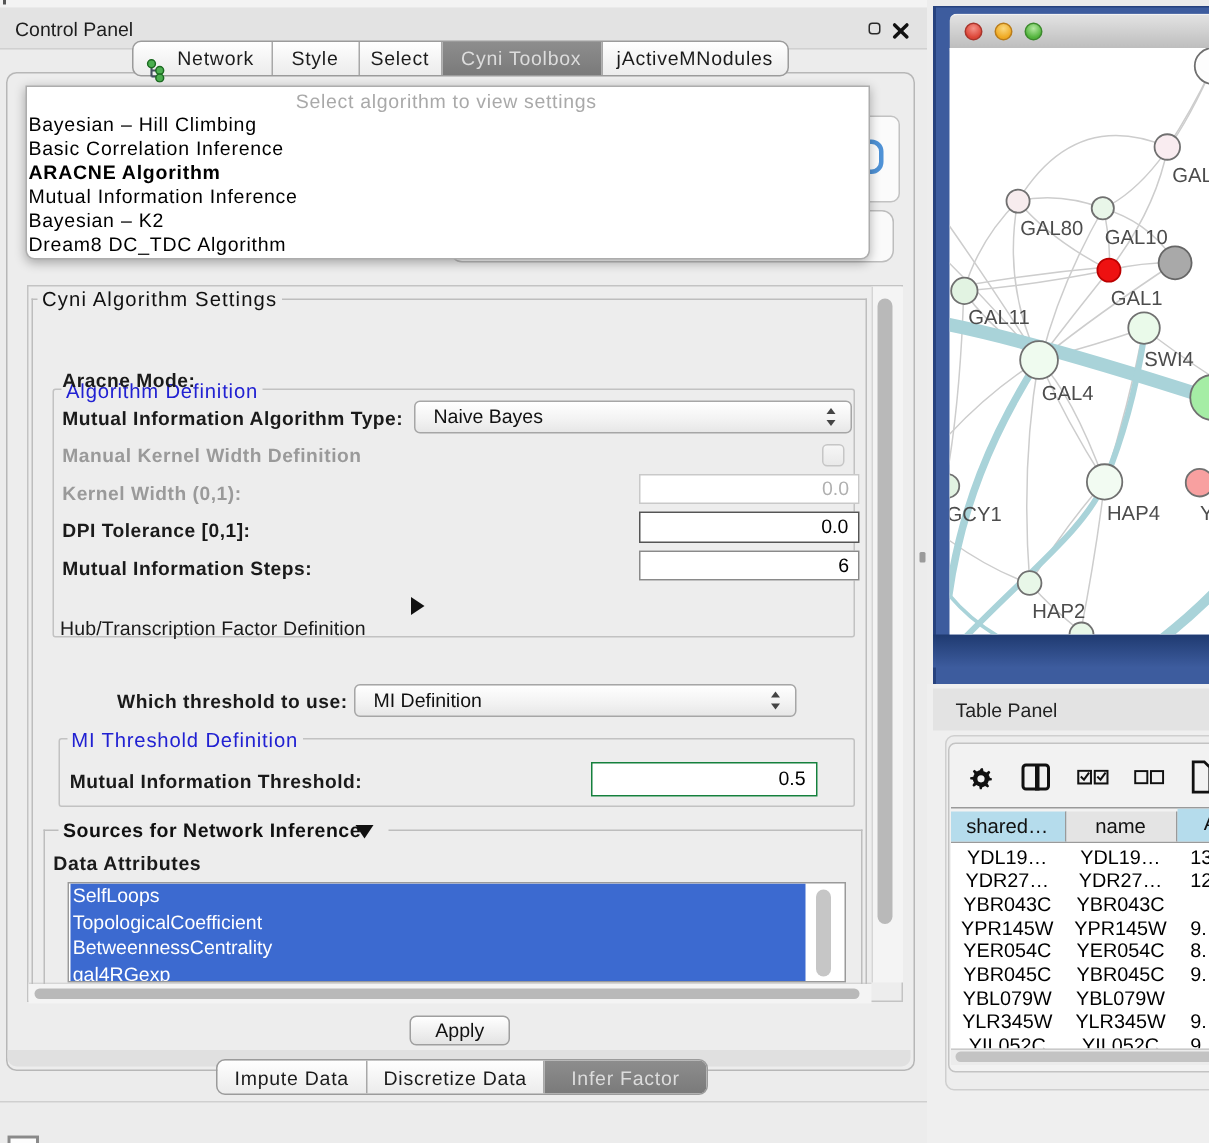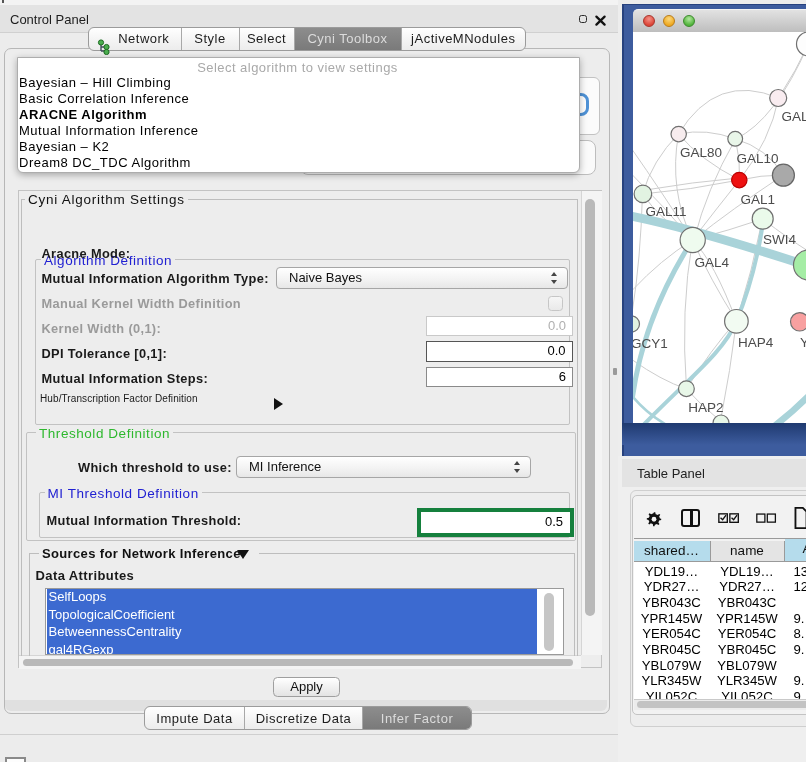--- a/index.html
+++ b/index.html
@@ -80,37 +80,34 @@
 
   <div class="lbl dis" style="left:41.5px;top:320.5px;">Kernel Width (0,1):</div>
   <div class="tfield" style="left:426px;top:316px;width:139px;height:17px;border:1px solid #c9c9c9;color:#b0b0b0;padding-right:6px;padding-top:1px;">0.0</div>
 
   <div class="lbl" style="left:41.5px;top:345.5px;">DPI Tolerance [0,1]:</div>
   <div class="tfield" style="left:425.5px;top:341px;width:139px;height:18px;border:1.5px solid #555;color:#000;padding-right:6px;padding-top:1px;">0.0</div>
 
   <div class="lbl" style="left:41.5px;top:370.5px;">Mutual Information Steps:</div>
   <div class="tfield" style="left:426px;top:366.5px;width:139px;height:17px;border:1px solid #8a8a8a;color:#000;padding-right:6px;padding-top:1px;">6</div>
 
-  <div class="abs" style="left:40px;top:393px;font-size:10px;color:#1a1a1a;letter-spacing:0.1px;">Hub/Transcription Factor Definition</div>
+  <div class="abs" style="left:40px;top:411px;font-size:13px;color:#1a1a1a;letter-spacing:0.1px;">Hub/Transcription Factor Definition</div>
   <div class="abs" style="left:274px;top:397.5px;width:0;height:0;border-top:6.5px solid transparent;border-bottom:6.5px solid transparent;border-left:9.5px solid #111;"></div>
 
-  <div class="group" style="left:26px;top:432px;width:548px;height:107px;border-color:#c2c2c2;">
-    <div class="gtitle" style="left:9px;color:#2eb82e;">Threshold Definition</div>
-  </div>
   <div class="lbl" style="left:78px;top:460px;">Which threshold to use:</div>
   <div class="combo" style="left:236px;top:455.5px;width:293px;height:20px;">
-      <span class="ct">MI Inference</span>
+      <span class="ct">MI Definition</span>
       <span class="spin"></span>
     </div>
 
   <div class="group" style="left:38.5px;top:492px;width:529px;height:44px;border-color:#c2c2c2;">
     <div class="gtitle" style="left:5px;color:#2121d2;">MI Threshold Definition</div>
   </div>
   <div class="lbl" style="left:46.5px;top:512.5px;">Mutual Information Threshold:</div>
-  <div class="tfield" style="left:417px;top:507.5px;width:142px;height:19.5px;border:4px solid #15803d;color:#000;padding-right:7px;padding-top:2px;">0.5</div>
+  <div class="tfield" style="left:394px;top:507.5px;width:142px;height:19.5px;border:1px solid #15803d;color:#000;padding-right:7px;padding-top:2px;">0.5</div>
 
   <div class="abs" style="left:29px;top:552.5px;width:544px;height:102px;border:1px solid #bdbdbd;border-bottom:none;"></div>
   <div class="abs" style="left:39px;top:546px;background:#ededed;padding:0 18px 0 3px;font-size:13px;letter-spacing:0.35px;color:#111;font-weight:bold;">Sources for Network Inference</div>
   <div class="abs" style="left:237px;top:550px;width:0;height:0;border-left:6.5px solid transparent;border-right:6.5px solid transparent;border-top:9px solid #111;"></div>
 
   <div class="lbl" style="left:35.5px;top:567.5px;font-size:13px;letter-spacing:0.4px;">Data Attributes</div>
 
   <div class="abs" style="left:44.5px;top:587.5px;width:519px;height:67.5px;background:#fff;border:1px solid #9a9a9a;box-sizing:border-box;overflow:hidden;">
     <div class="abs" style="left:1px;top:0;width:490px;height:71px;background:#3c6ad0;"></div>
       <div class="abs" style="left:1px;top:-0.1px;width:490px;color:#fff;font-size:13px;line-height:17.45px;padding-left:2px;">SelfLoops<br>TopologicalCoefficient<br>BetweennessCentrality<br>gal4RGexp</div>

